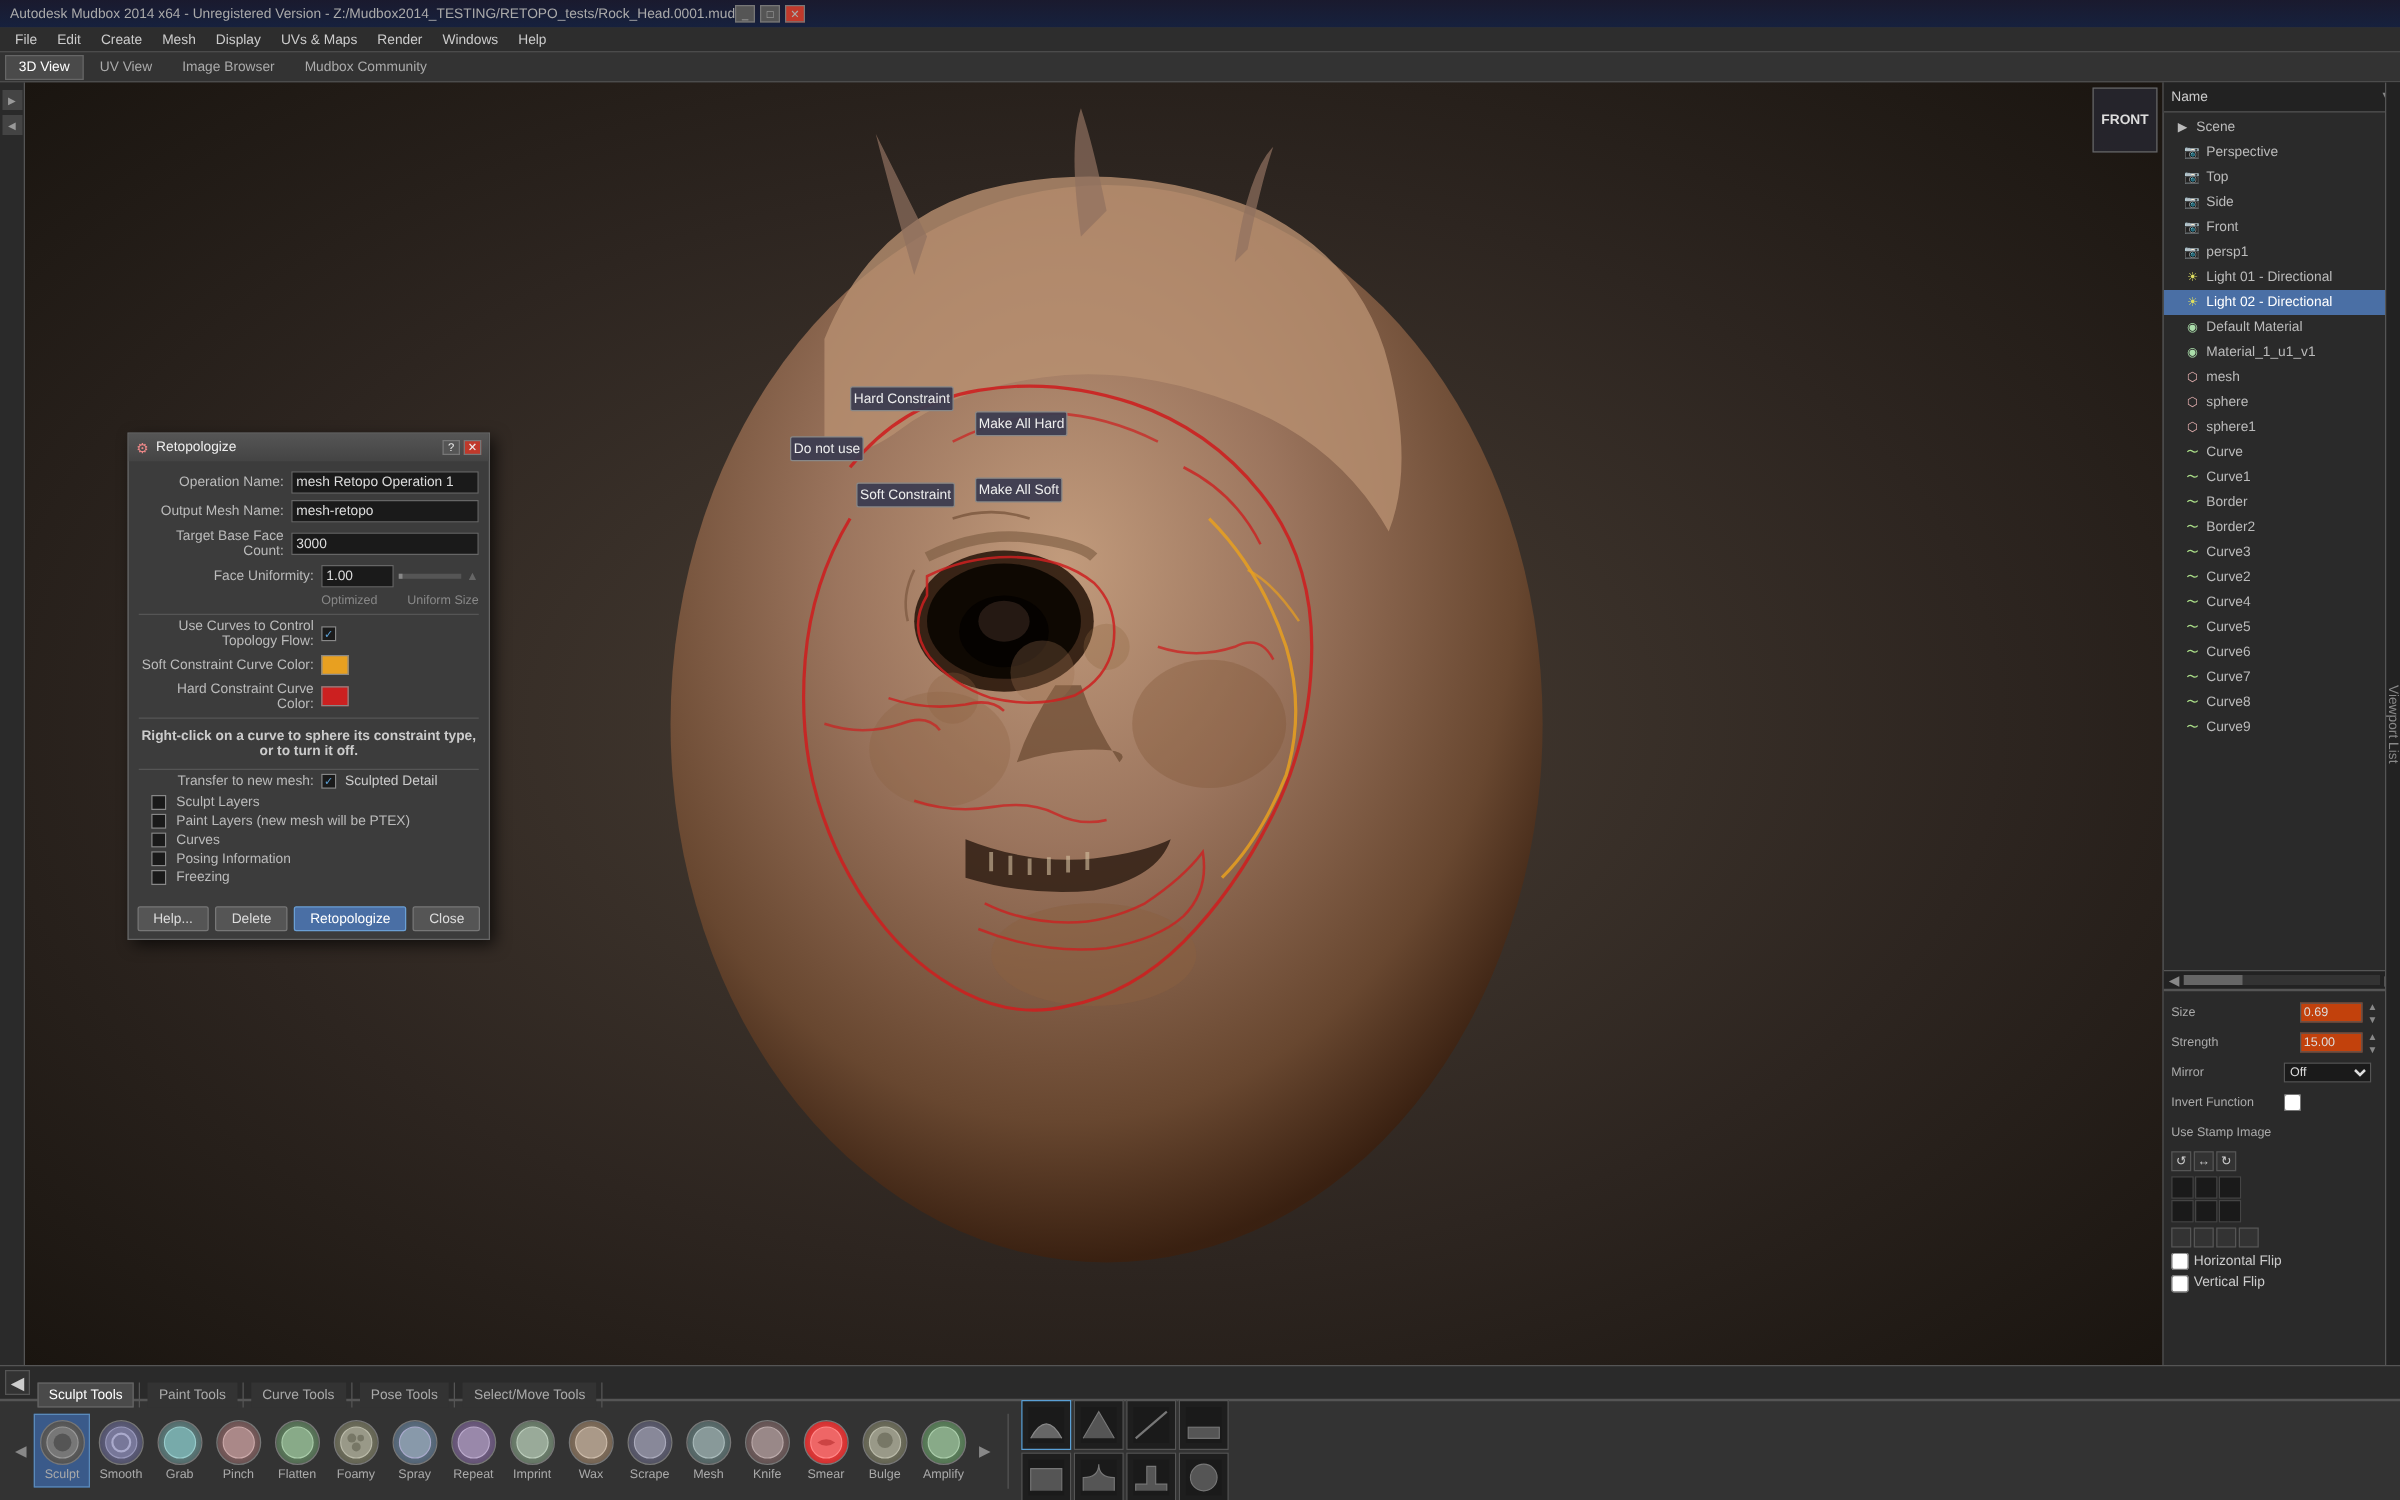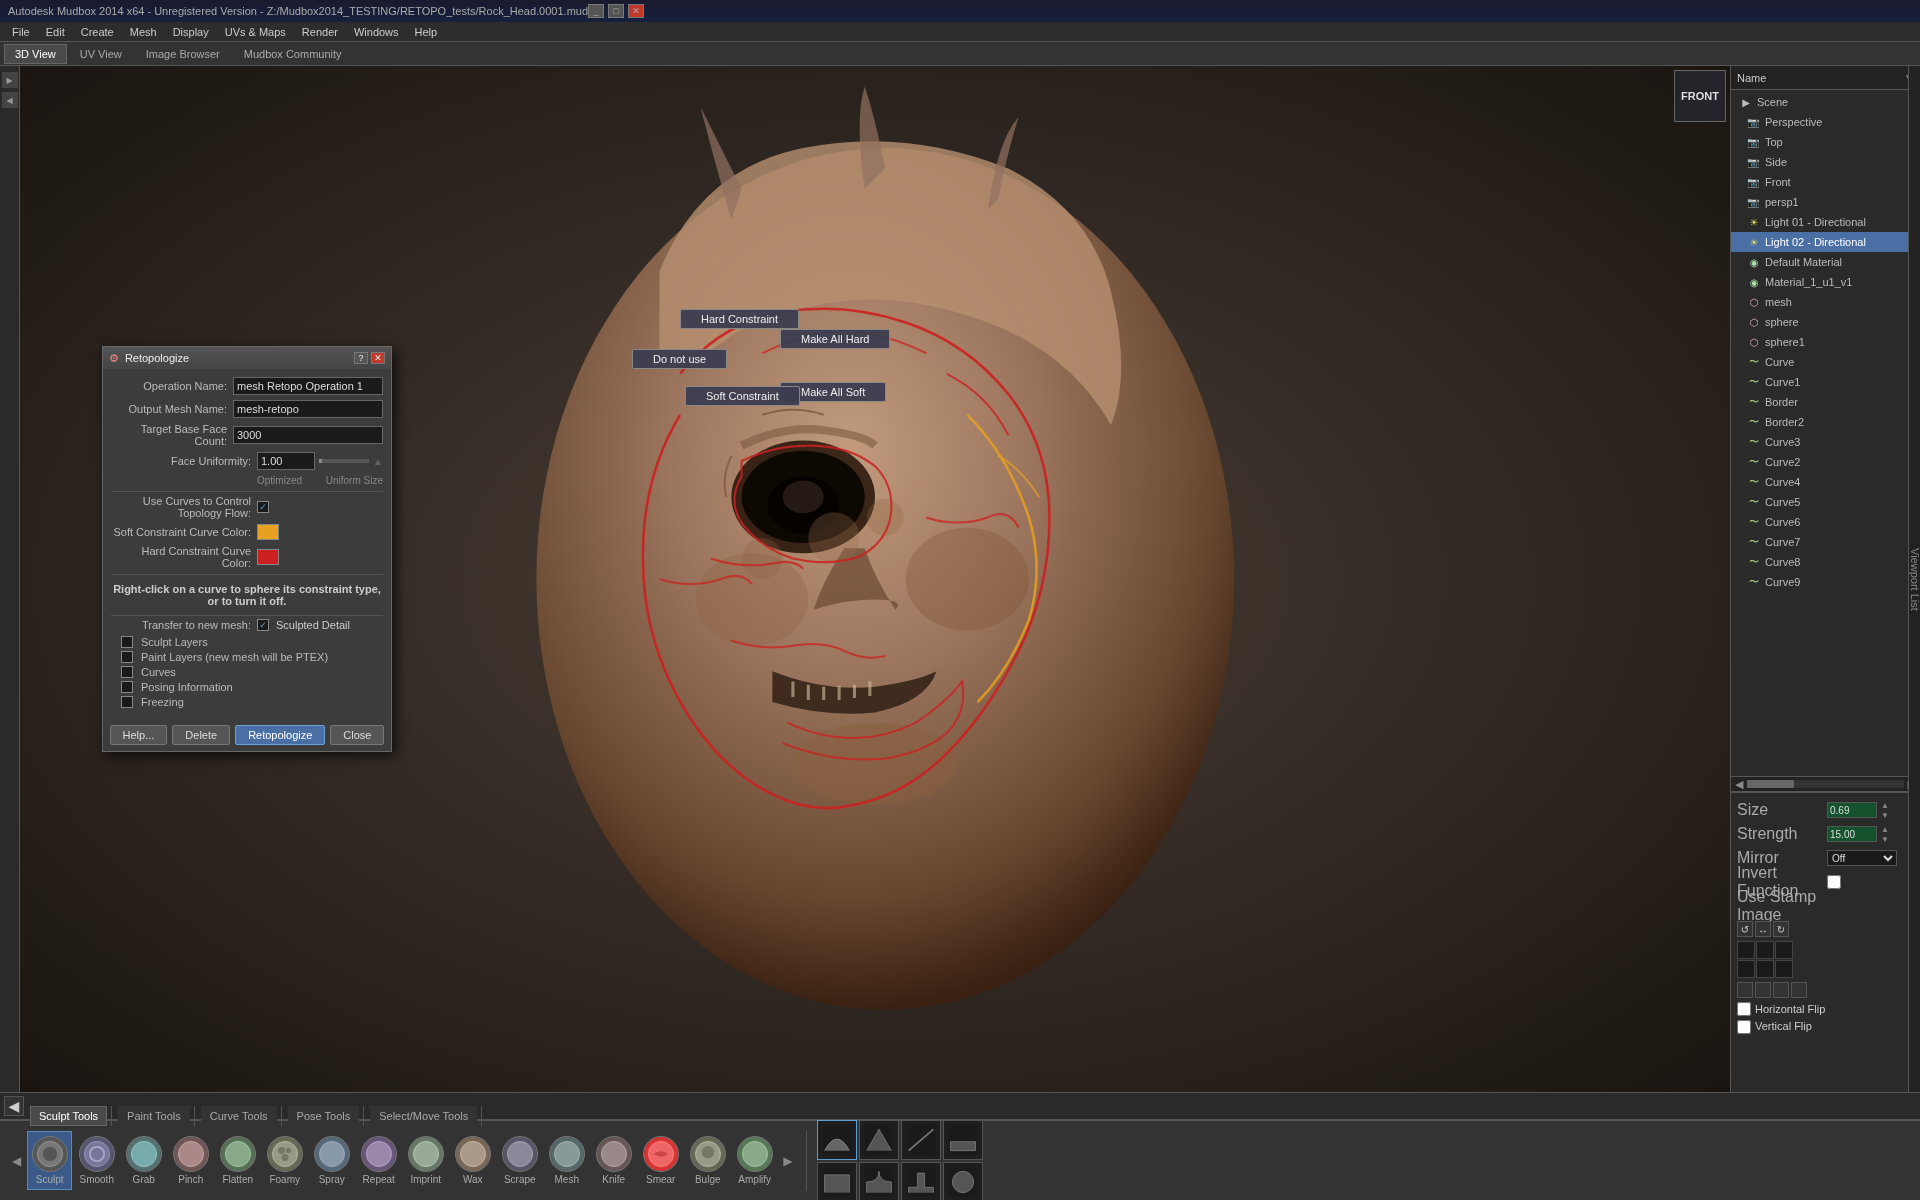--- a/index.html
+++ b/index.html
@@ -66,21 +66,21 @@
       position: relative;
       background: radial-gradient(ellipse at center, #4a3f35 0%, #2d2520 60%, #1a1510 100%);
       overflow: hidden;
     }
 
     
     .viewport-tooltip {
       position: absolute;
       background: rgba(60,60,80,0.95);
       border: 1px solid #888;
-      padding: 3px 20px;
+      padding: 3px 2px;
       font-size: 11px;
       color: #eee;
       border-radius: 2px;
       cursor: pointer;
     }
 
     #right-panel-header {
       height: 24px;
       background: #222;
       display: flex;
@@ -118,30 +118,31 @@
       padding: 6px;
       overflow-y: auto;
     }
 
     .prop-row {
       display: flex;
       align-items: center;
       height: 22px;
       margin-bottom: 2px;
     }
-    .prop-label { width: 90px; color: #aaa; font-size: 16px; }
+    .prop-label { width: 90px; color: #aaa; font-size: 10px; }
     .prop-value { flex: 1; color: #ddd; font-size: 11px; display: flex; align-items: center; gap: 4px; }
     .prop-input {
       width: 50px;
       height: 16px;
-      background: #14532d;
+      background: #c2410c;
       border: 1px solid #555;
       color: #ddd;
       font-size: 10px;
       padding: 0 2px;
+      margin-left: 13px;
     }
     .prop-dropdown {
       width: 70px;
       height: 16px;
       background: #1a1a1a;
       border: 1px solid #555;
       color: #ddd;
       font-size: 10px;
     }
     .prop-checkbox { width: 14px; height: 14px; }

